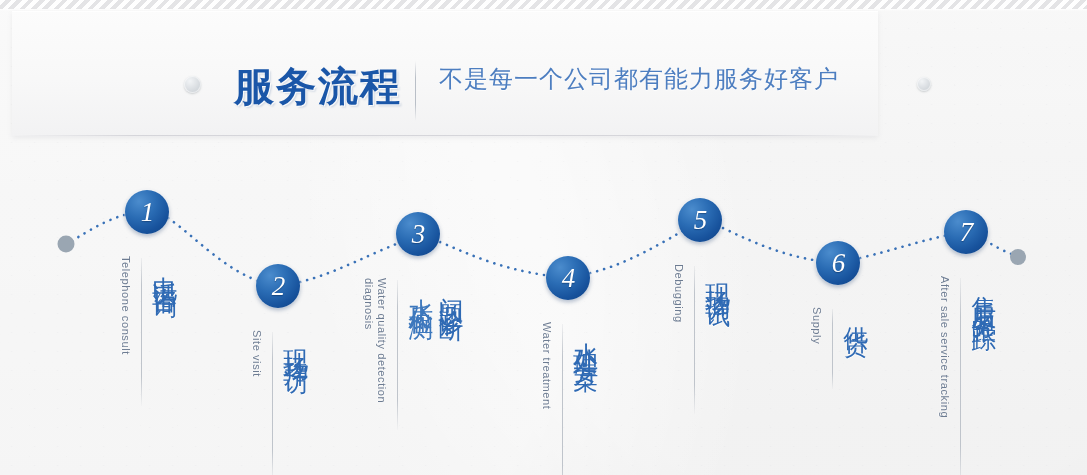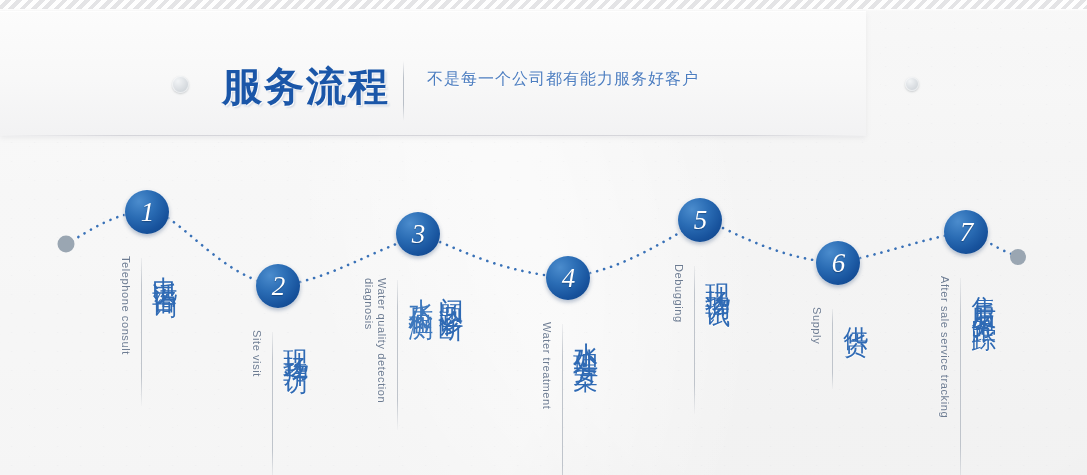--- a/index.html
+++ b/index.html
@@ -26,21 +26,21 @@
 
   
   .top-strip{position:absolute;left:0;top:0;width:1087px;height:9px;
     background:
       repeating-linear-gradient(135deg,#ffffff 0 4px,#e3e3e5 4px 8px);
     opacity:.95;}
   .top-strip-shade{position:absolute;left:0;top:9px;width:1087px;height:2px;
     background:linear-gradient(180deg,rgba(255,255,255,.95),rgba(255,255,255,0));}
 
   
-  .banner{position:absolute;left:0;top:11px;width:866px;height:125px;
+  .banner{position:absolute;left:12px;top:11px;width:866px;height:125px;
     background:
       linear-gradient(180deg,#fcfcfc 0%,#f8f8f8 55%,#f2f2f3 100%);
     box-shadow:0 1px 0 rgba(255,255,255,.9) inset, 0 2px 5px rgba(120,120,130,.10);}
   .banner:after{content:"";position:absolute;left:0;right:0;bottom:0;height:1px;
     background:linear-gradient(90deg,rgba(200,200,206,0),rgba(198,198,205,.65) 14%,rgba(198,198,205,.65) 86%,rgba(200,200,206,0));}
 
   .dot-deco{position:absolute;width:17px;height:17px;border-radius:50%;
     background:radial-gradient(circle at 35% 30%,#f2f4f6 0%,#d9dde1 55%,#c4cacf 100%);
     box-shadow:0 1px 2px rgba(120,128,136,.35), 0 0 0 1px rgba(255,255,255,.55) inset;}
   #deco-left{left:172px;top:65px;}
@@ -49,21 +49,21 @@
   .headline{position:absolute;left:222px;top:48px;
     font-family:"DejaVu Sans","Liberation Sans",sans-serif;
     font-weight:700;font-size:40px;letter-spacing:2px;color:#1a56a8;
     text-shadow:1px 1px 0 rgba(255,255,255,.85), 2px 2px 2px rgba(40,80,140,.18);}
 
   .v-rule{position:absolute;left:403px;top:50px;width:1px;height:60px;
     background:linear-gradient(180deg,rgba(180,186,194,0),#b9bfc7 28%,#b9bfc7 72%,rgba(180,186,194,0));}
 
   .sub-wrap{position:absolute;left:427px;top:55px;}
   .sub-1{font-family:Liberation Serif, serif;
-    font-size:16px;color:#4d7ec0;letter-spacing:1px;line-height:26px;white-space:nowrap;
+    font-size:24px;color:#4d7ec0;letter-spacing:1px;line-height:26px;white-space:nowrap;
     text-shadow:0 1px 0 rgba(255,255,255,.8);}
   .sub-2{font-family:"DejaVu Sans","Liberation Sans",sans-serif;
     font-size:21px;font-weight:700;color:#1d5aa8;letter-spacing:.5px;line-height:30px;white-space:nowrap;
     text-shadow:0 1px 0 rgba(255,255,255,.85);}
 
   
   .flow{position:absolute;left:0;top:136px;width:1087px;height:339px;}
   .flow-svg{position:absolute;left:0;top:0;width:1087px;height:339px;}
 
   .node{position:absolute;}

